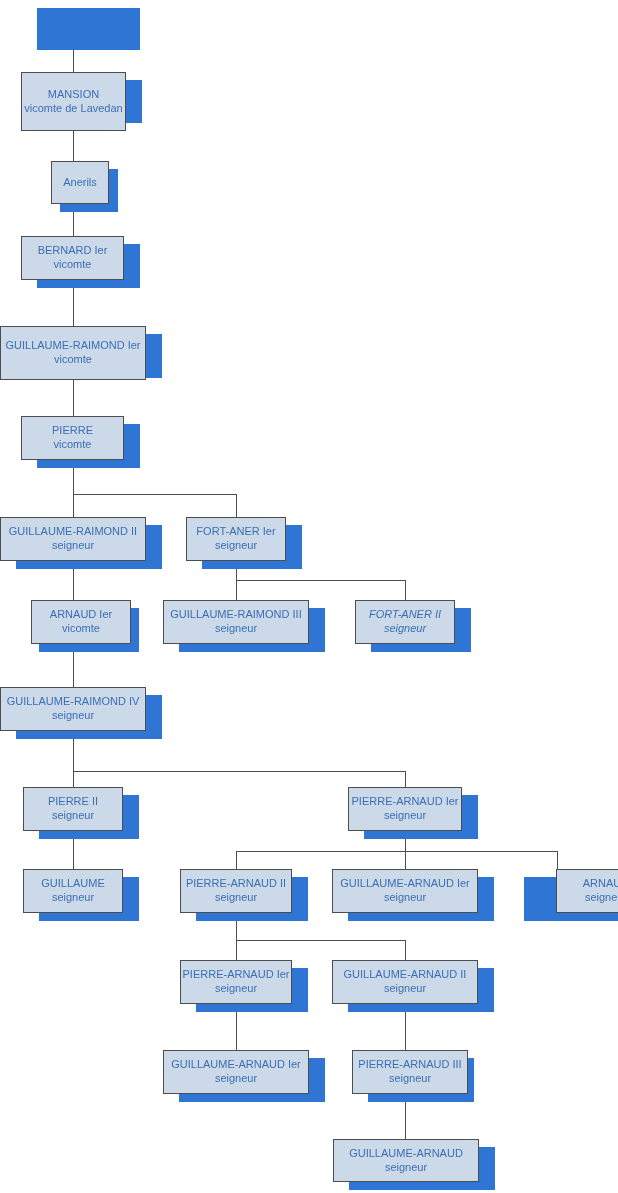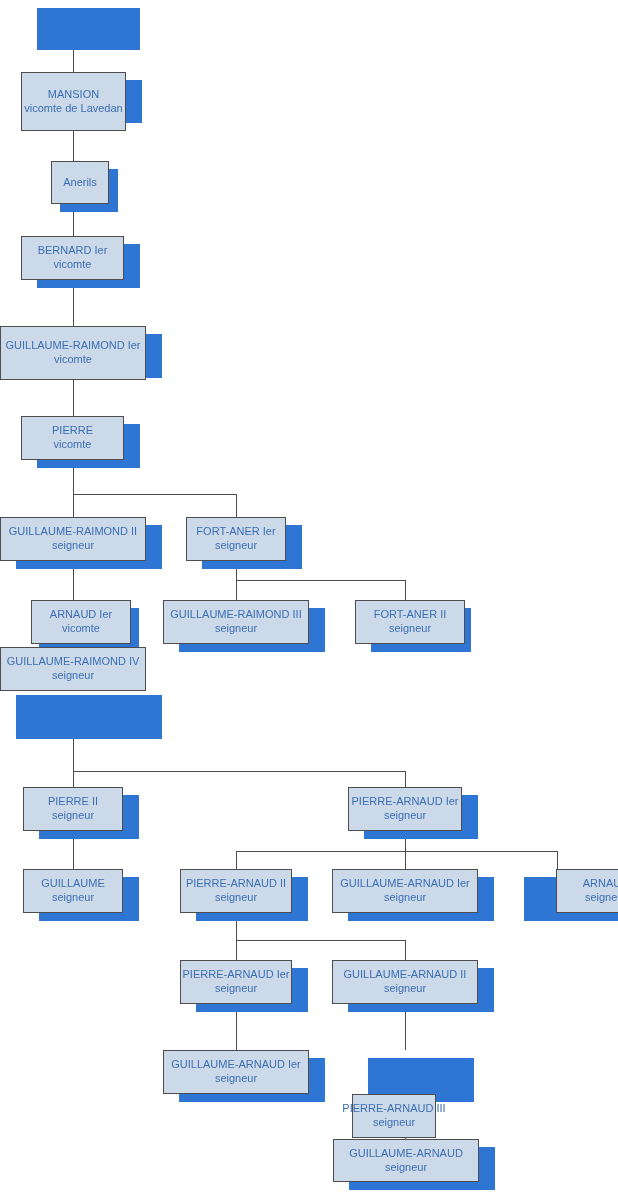--- a/index.html
+++ b/index.html
@@ -143,25 +143,25 @@
       <div class="title">seigneur</div>
     </div>
     <div class="node" style="left: 23px; top: 600px; width: 100px; height: 44px; margin-left: 8px;">
       <div class="name">ARNAUD Ier</div>
       <div class="title">vicomte</div>
     </div>
     <div class="node" style="left: 163px; top: 600px; width: 146px; height: 44px;">
       <div class="name">GUILLAUME-RAIMOND III</div>
       <div class="title">seigneur</div>
     </div>
-    <div class="node" style="left: 355px; top: 600px; width: 110px; height: 44px;">
+    <div class="node" style="left: 355px; top: 600px; width: 100px; height: 44px; font-style: italic;">
       <div class="name">FORT-ANER II</div>
       <div class="title">seigneur</div>
     </div>
-    <div class="node" style="left: 0px; top: 647px; width: 146px; height: 44px;">
+    <div class="node" style="left: 0px; top: 687px; width: 146px; height: 44px;">
       <div class="name">GUILLAUME-RAIMOND IV</div>
       <div class="title">seigneur</div>
     </div>
     <div class="node" style="left: 23px; top: 787px; width: 100px; height: 44px;">
       <div class="name">PIERRE II</div>
       <div class="title">seigneur</div>
     </div>
     <div class="node" style="left: 348px; top: 787px; width: 114px; height: 44px;">
       <div class="name">PIERRE-ARNAUD Ier</div>
       <div class="title">seigneur</div>
@@ -187,21 +187,21 @@
       <div class="title">seigneur</div>
     </div>
     <div class="node" style="left: 332px; top: 960px; width: 146px; height: 44px;">
       <div class="name">GUILLAUME-ARNAUD II</div>
       <div class="title">seigneur</div>
     </div>
     <div class="node" style="left: 163px; top: 1050px; width: 146px; height: 44px;">
       <div class="name">GUILLAUME-ARNAUD Ier</div>
       <div class="title">seigneur</div>
     </div>
-    <div class="node" style="left: 352px; top: 1050px; width: 84px; height: 44px; margin-top: 44px;">
+    <div class="node" style="left: 352px; top: 1050px; width: 116px; height: 44px;">
       <div class="name">PIERRE-ARNAUD III</div>
       <div class="title">seigneur</div>
     </div>
     <div class="node" style="left: 333px; top: 1139px; width: 146px; height: 43px;">
       <div class="name">GUILLAUME-ARNAUD</div>
       <div class="title">seigneur</div>
     </div>
   </div>
 
 </body></html>

